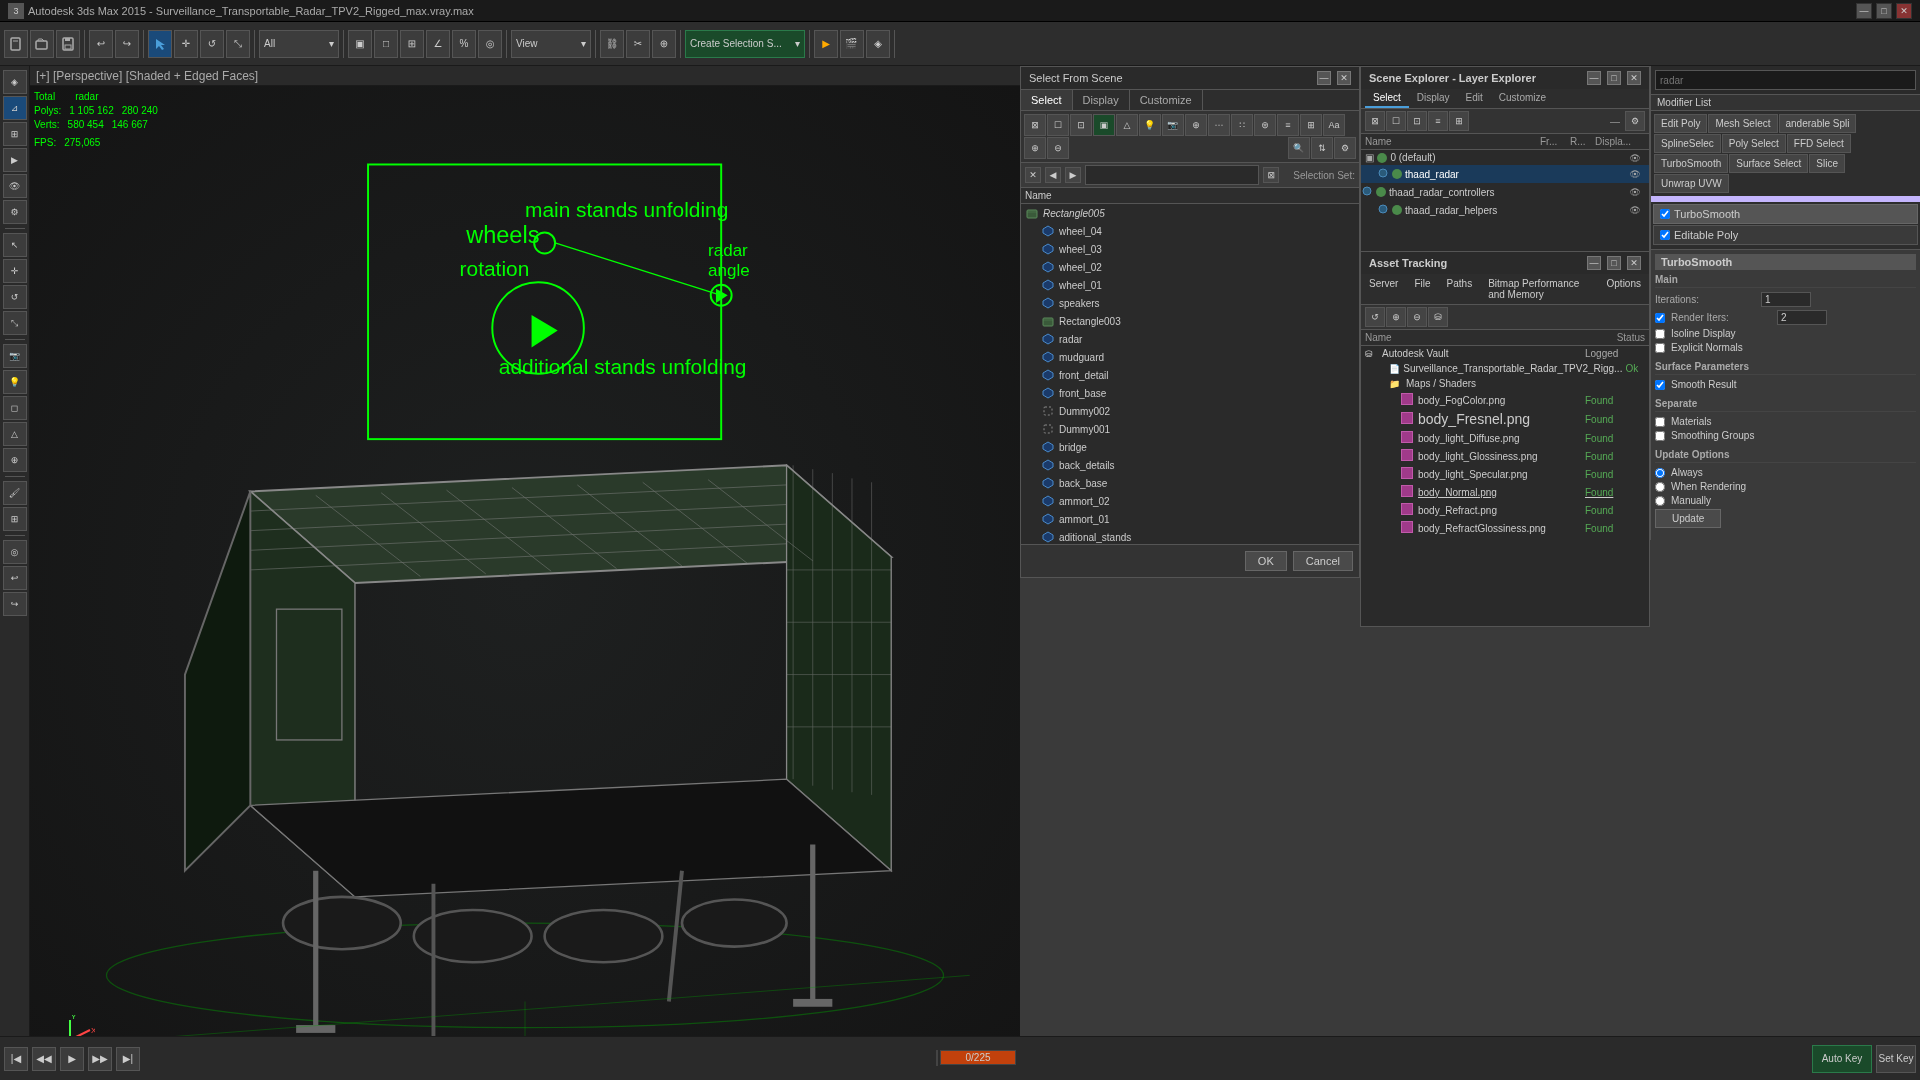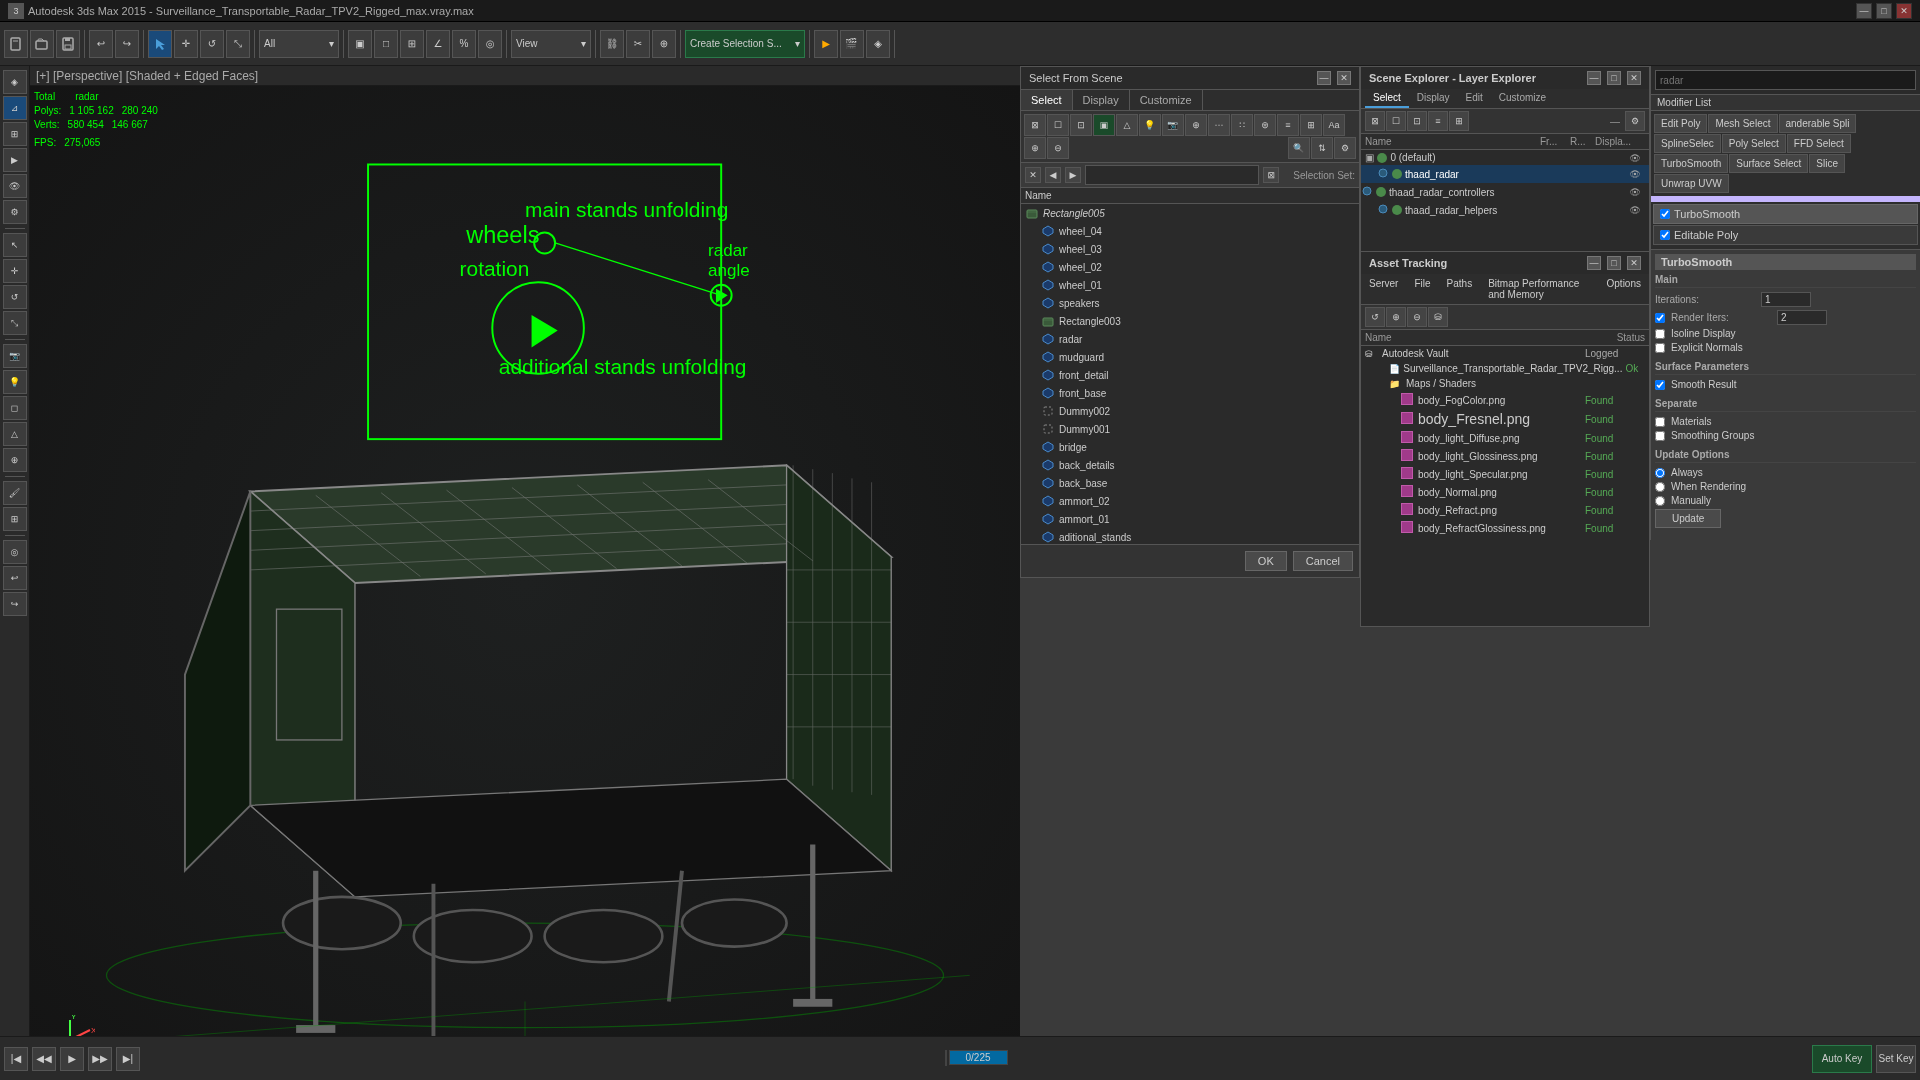--- a/index.html
+++ b/index.html
@@ -698,21 +698,21 @@
           <div class="at-item at-item-indent" style="padding-left: 28px;">
             <span style="width: 14px; font-size: 9px;"><span style="width:12px;height:12px;background:#a03a8a;display:inline-block;border:1px solid #c05aaa;"></span></span>
             <span class="at-col-name" style="font-size: 10px;">body_light_Glossiness.png</span>
             <span class="at-col-status status-found">Found</span>
           </div>
           <div class="at-item at-item-indent" style="padding-left: 28px;">
             <span style="width: 14px; font-size: 9px;"><span style="width:12px;height:12px;background:#a03a8a;display:inline-block;border:1px solid #c05aaa;"></span></span>
             <span class="at-col-name" style="font-size: 10px;">body_light_Specular.png</span>
             <span class="at-col-status status-found">Found</span>
           </div>
-          <div class="at-item at-item-indent" style="padding-left: 28px;">
+          <div class="at-item at-item-indent" style="padding-left: 28px; text-decoration: underline;">
             <span style="width: 14px; font-size: 9px;"><span style="width:12px;height:12px;background:#a03a8a;display:inline-block;border:1px solid #c05aaa;"></span></span>
             <span class="at-col-name" style="font-size: 10px;">body_Normal.png</span>
             <span class="at-col-status status-found">Found</span>
           </div>
           <div class="at-item at-item-indent" style="padding-left: 28px;">
             <span style="width: 14px; font-size: 9px;"><span style="width:12px;height:12px;background:#a03a8a;display:inline-block;border:1px solid #c05aaa;"></span></span>
             <span class="at-col-name" style="font-size: 10px;">body_Refract.png</span>
             <span class="at-col-status status-found">Found</span>
           </div>
           <div class="at-item at-item-indent" style="padding-left: 28px;">
@@ -849,20 +849,20 @@
           <div class="tick-mark" style="left: 72.7273%;"></div>
           <div class="tick-label" style="left: 72.7273%;">80</div>
           <div class="tick-mark" style="left: 81.8182%;"></div>
           <div class="tick-label" style="left: 81.8182%;">90</div>
           <div class="tick-mark" style="left: 90.9091%;"></div>
           <div class="tick-label" style="left: 90.9091%;">100</div>
           <div class="tick-mark" style="left: 100%;"></div>
           <div class="tick-label" style="left: 100%;">110</div>
           <div id="timeline-marker"></div>
         </div>
-      <div style="background:#0369a1; border:1px solid #444; padding:1px 4px; font-size:10px; color:#ccc; width:59px; text-align:center;">
+      <div style="background:#c2410c; border:1px solid #444; padding:1px 4px; font-size:10px; color:#ccc; width:76px; text-align:center;">
         <span>0</span>/<span>225</span>
       </div>
     </div>
   </div>
   <div style="width:60px; height:28px; background:#1a4a2a; border:1px solid #2a7a4a; display:flex; align-items:center; justify-content:center; font-size:10px; color:#ccc; cursor:pointer;">Auto Key</div>
   <div style="width:40px; height:28px; background:#3c3c3c; border:1px solid #555; display:flex; align-items:center; justify-content:center; font-size:10px; color:#ccc; cursor:pointer;">Set Key</div>
 </div>
 
 </body></html>

